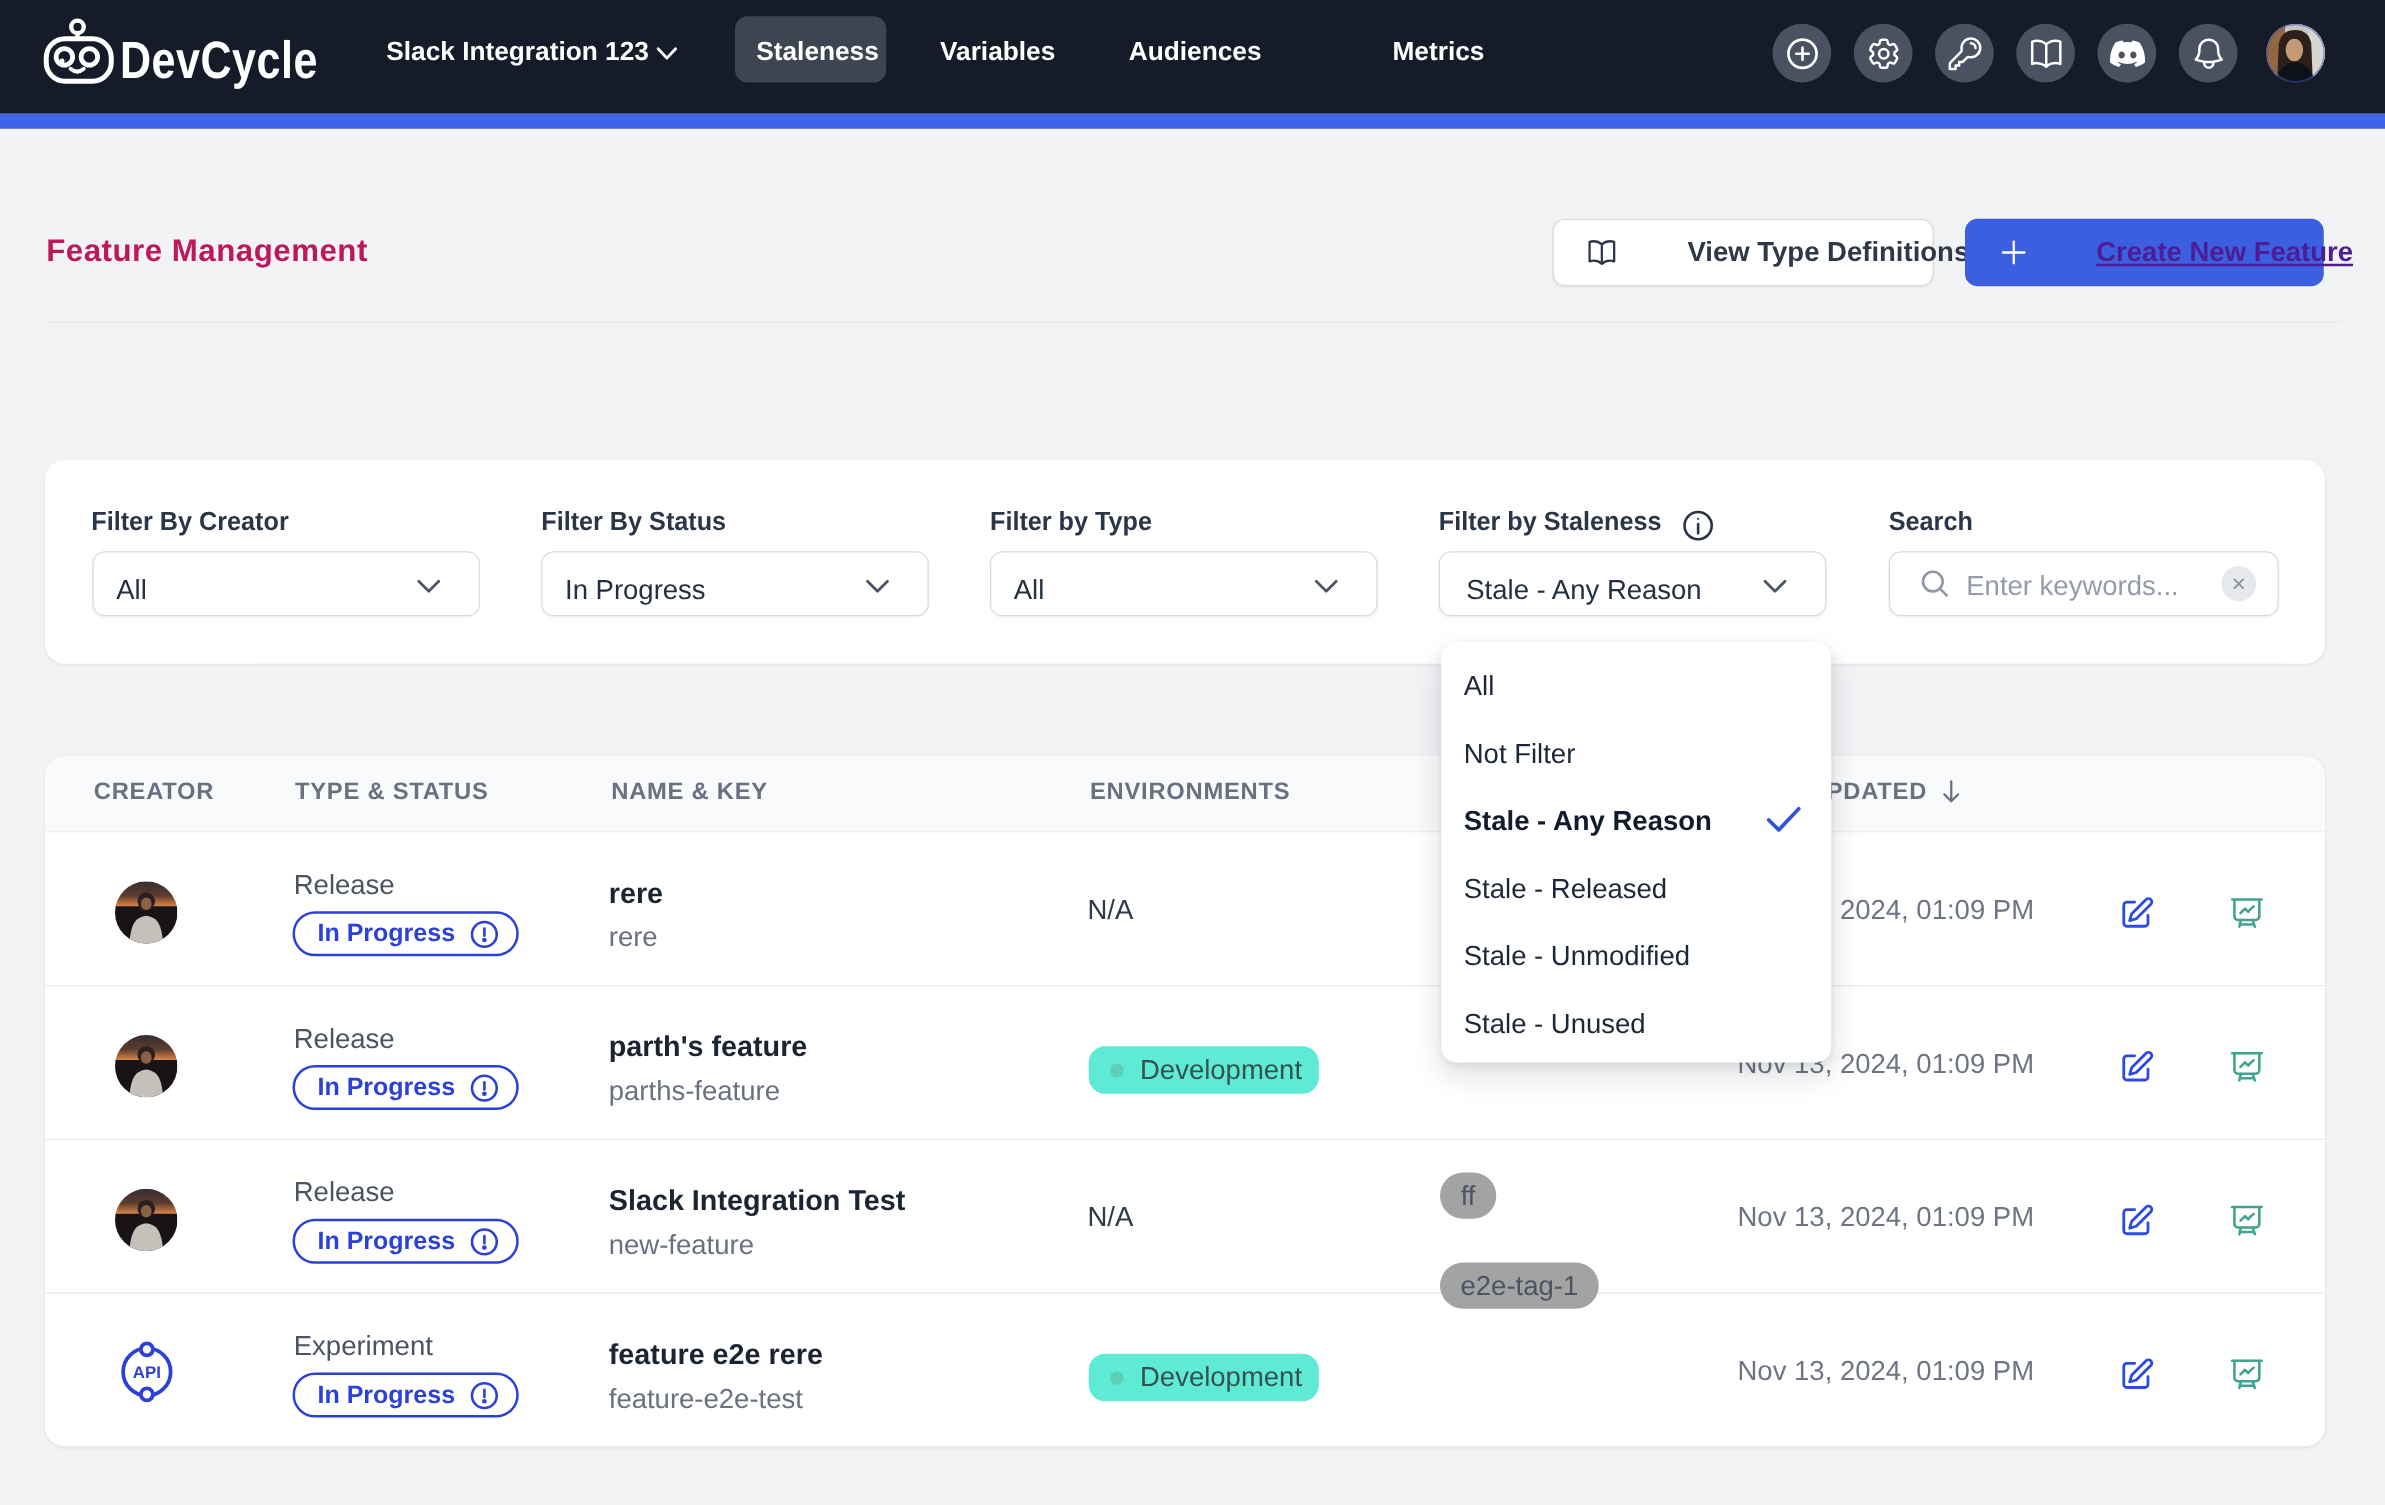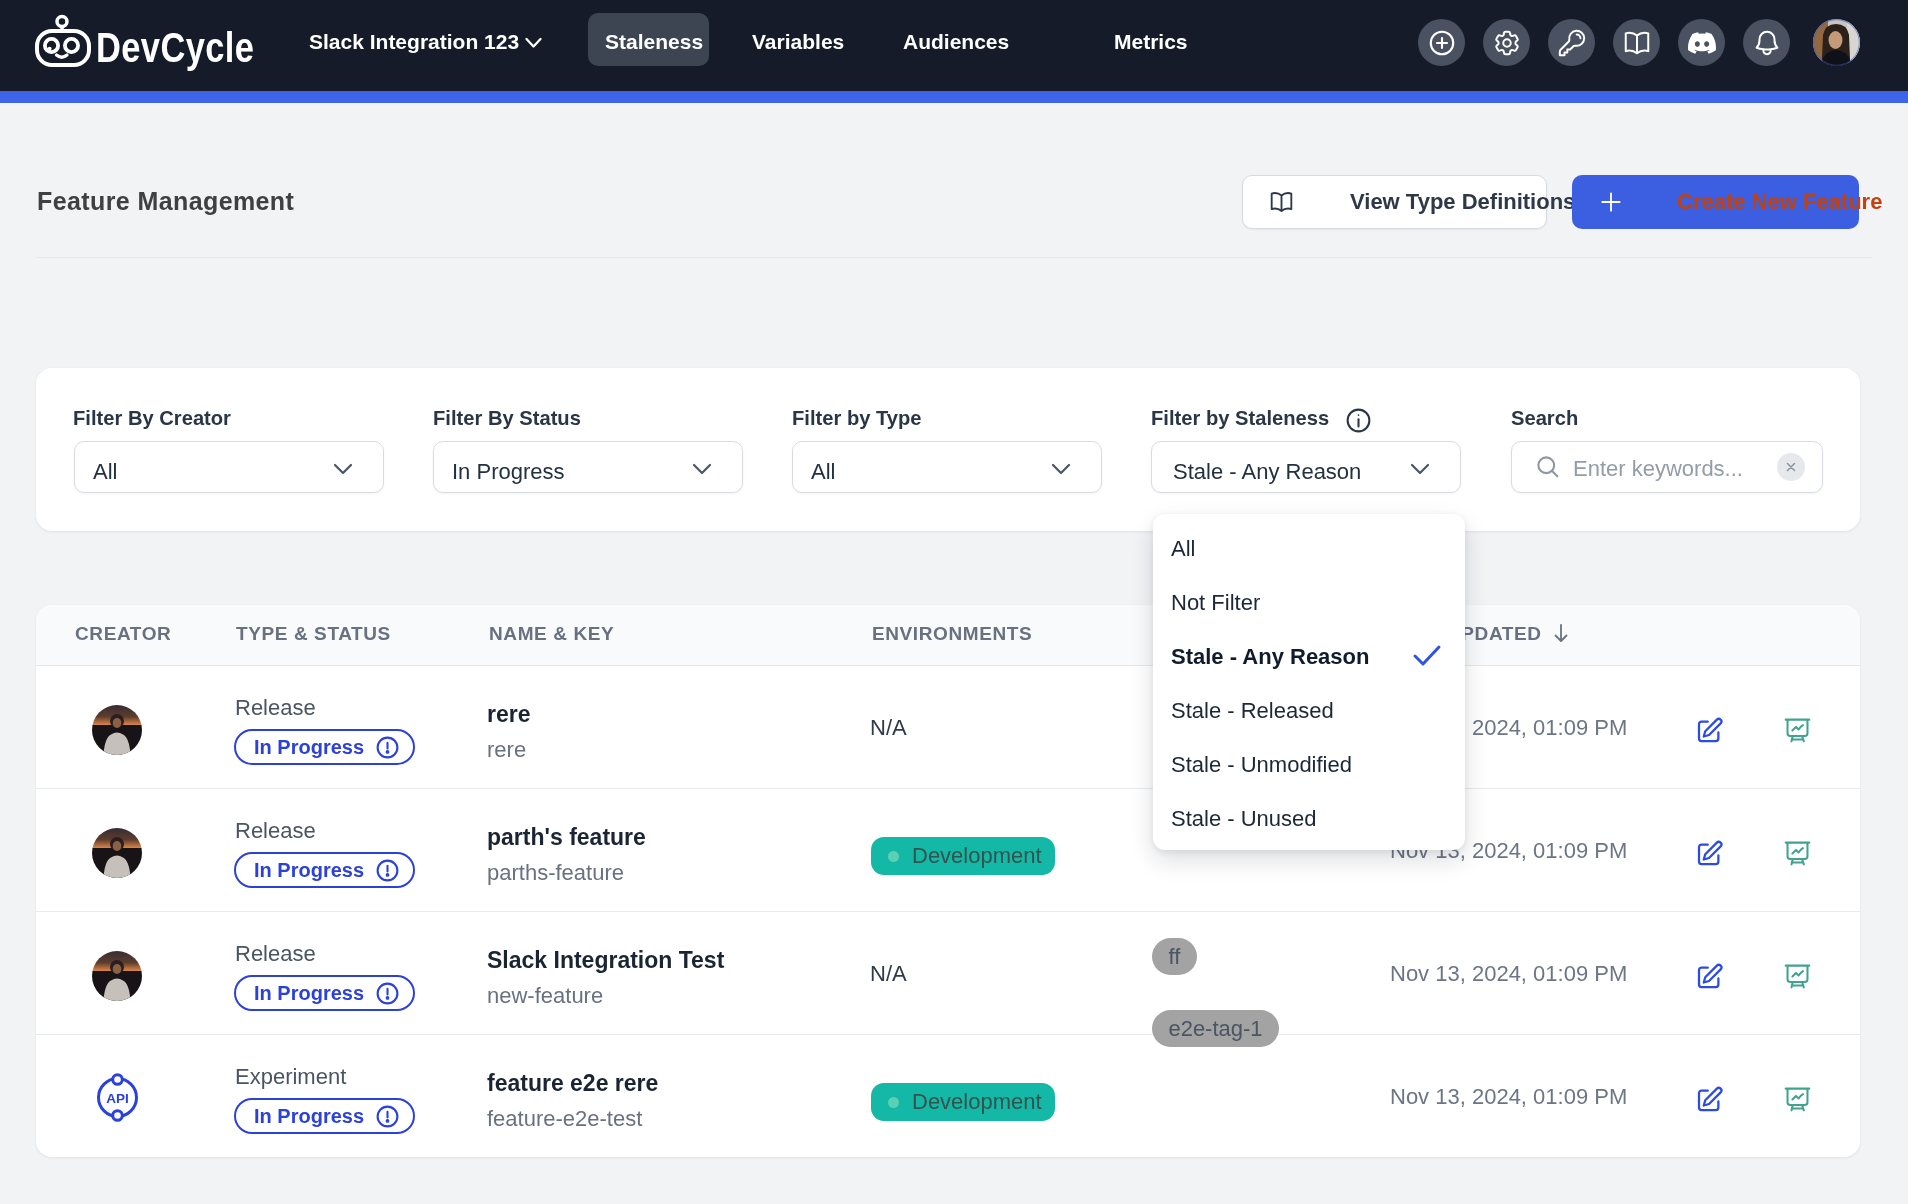--- a/index.html
+++ b/index.html
@@ -9,21 +9,21 @@
 
 
 #nav { position:absolute; top:0; left:0; width:1908px; height:91px; background:#151b29; }
 #bluebar { position:absolute; top:91px; left:0; width:1908px; height:12px; background:#3e64e9; }
 #logotype { position:absolute; left:96px; top:23px; color:#fff; font-size:42px; font-weight:700; line-height:1.2; transform:scaleX(0.82); transform-origin:left top; letter-spacing:0.5px; }
 .navitem { position:absolute; top:29px; color:#fff; font-size:21px; font-weight:600; line-height:1.2; }
 #featpill { position:absolute; left:588px; top:13px; width:121px; height:53px; background:#3e4552; border-radius:10px; }
 .iconbtn { position:absolute; top:19px; width:47px; height:47px; border-radius:50%; background:#4a5161; display:flex; align-items:center; justify-content:center; }
 
 
-#pageheading { position:absolute; left:37px; top:186px; font-size:25px; font-weight:700; color:#404040; letter-spacing:0.4px; line-height:1.2; }
+#pageheading { position:absolute; left:37px; top:186px; font-size:25px; font-weight:700; color:#be185d; letter-spacing:0.4px; line-height:1.2; }
 .btn { position:absolute; top:175px; height:54px; border-radius:10px; }
 #btn-view { left:1242px; width:305px; background:#fff; border:1px solid #d7dade; color:#2e3848; box-shadow:0 1px 2px rgba(0,0,0,0.05); }
 #btn-create { left:1572px; width:287px; background:#3b5fe0; color:#fff; }
 .btntext { position:absolute; font-size:22px; font-weight:600; line-height:1.2;margin-left:40px; }
 #divider1 { position:absolute; left:36px; top:257px; width:1836px; height:1px; background:#e6e8eb; }
 
 
 #filtercard { position:absolute; left:36px; top:368px; width:1824px; height:163px; background:#fff; border-radius:16px; box-shadow:0 1px 3px rgba(16,24,40,0.08); }
 .flabel { position:absolute; top:405px; font-size:21px; font-weight:600; color:#2a3647; line-height:1.2; transform:scaleX(0.96); transform-origin:left top; }
 .fselect { position:absolute; top:441px; width:310px; height:52px; background:#fff; border:1px solid #d8dce2; border-radius:10px; box-shadow:0 1px 2px rgba(16,24,40,0.05); }
@@ -33,21 +33,21 @@
 
 #tablecard { position:absolute; left:36px; top:605px; width:1824px; height:552px; background:#fff; border-radius:16px; box-shadow:0 1px 3px rgba(16,24,40,0.08); }
 #thead { position:absolute; left:36px; top:605px; width:1824px; height:61px; background:#f9fafb; border-radius:16px 16px 0 0; border-bottom:1px solid #e5e7eb; }
 .th { position:absolute; top:624px; font-size:19px; font-weight:600; color:#697180; letter-spacing:0.6px; line-height:1; }
 .rowline { position:absolute; left:36px; width:1824px; height:1px; background:#e8eaed; }
 .release { position:absolute; font-size:22px; color:#4a5462; line-height:1.2; }
 .badge { position:absolute; width:181px; height:36px; border:2px solid #2c41d8; border-radius:18px; color:#2c41d8; font-size:20px; font-weight:600; display:flex; align-items:center; }
 .fname { position:absolute; font-size:23px; font-weight:700; color:#1b2433; line-height:1.2; }
 .fkey { position:absolute; font-size:22px; color:#697180; line-height:1.2; }
 .na { position:absolute; font-size:22px; color:#2f3a4a; line-height:1.2; }
-.envpill { position:absolute; width:184px; height:38px; background:#14b8a6; border-radius:13px; display:flex; align-items:center; font-size:22px; color:#33544e; }
+.envpill { position:absolute; width:184px; height:38px; background:#5eead4; border-radius:13px; display:flex; align-items:center; font-size:22px; color:#33544e; }
 .envdot { width:11px; height:11px; border-radius:50%; background:#5bd0b5; margin-left:17px; margin-right:13px; }
 .tagpill { position:absolute; height:37px; background:#a3a3a3; border-radius:19px; font-size:22px; color:#4a5462; display:flex; align-items:center; justify-content:center; }
 .datetxt { position:absolute; font-size:22px; color:#6d7584; line-height:1.2; }
 .avatar { position:absolute; width:50px; height:50px; border-radius:50%; overflow:hidden; }
 
 
 #dropdown { position:absolute; left:1153px; top:514px; width:312px; height:336px; background:#fff; border-radius:12px; box-shadow:0 10px 24px rgba(16,24,40,0.14), 0 2px 6px rgba(16,24,40,0.08); }
 .ditem { position:absolute; left:1171px; font-size:22px; color:#1c2738; line-height:1.2; }
 </style>
 </head>
@@ -124,21 +124,21 @@
 <div id="pageheading">Feature Management</div>
 <div class="btn" id="btn-view"></div>
 <svg class="abs" style="left:1268px; top:190px;" width="27" height="24" viewBox="0 0 24 22" fill="none" stroke="#2e3848" stroke-width="1.7" stroke-linecap="round" stroke-linejoin="round">
     <path d="M12 5.042A8.967 8.967 0 0 0 6 2.75c-1.052 0-2.062.18-3 .512v14.25A8.987 8.987 0 0 1 6 17c2.305 0 4.408.867 6 2.292m0-14.25a8.966 8.966 0 0 1 6-2.292c1.052 0 2.062.18 3 .512v14.25A8.987 8.987 0 0 0 18 17a8.967 8.967 0 0 0-6 2.292m0-14.25v14.25"></path>
   </svg>
 <div class="btntext" style="left:1310px; top:189px; color:#2e3848;">View Type Definitions</div>
 <div class="btn" id="btn-create"></div>
 <svg class="abs" style="left:1598px; top:189px;" width="26" height="26" viewBox="0 0 24 24" fill="none" stroke="#fff" stroke-width="1.7" stroke-linecap="round">
     <path d="M12 4v16M4 12h16"></path>
   </svg>
-<div class="btntext" style="left:1637px; top:189px; color:#c2410c;">Create New Feature</div>
+<div class="btntext" style="left:1637px; top:189px; color:#4c1d95;text-decoration:underline;">Create New Feature</div>
 <div id="divider1"></div>
 
 <div id="filtercard"></div>
 <div class="flabel" style="left:73px;">Filter By Creator</div>
 <div class="flabel" style="left:433px;">Filter By Status</div>
 <div class="flabel" style="left:792px;">Filter by Type</div>
 <div class="flabel" style="left:1151px;">Filter by Staleness</div>
 <div class="flabel" style="left:1511px;">Search</div>
 <svg class="abs" style="left:1344px; top:406px;" width="29" height="29" viewBox="0 0 24 24" fill="none" stroke="#2a3647" stroke-width="1.7">
     <circle cx="12" cy="12" r="9"></circle>

